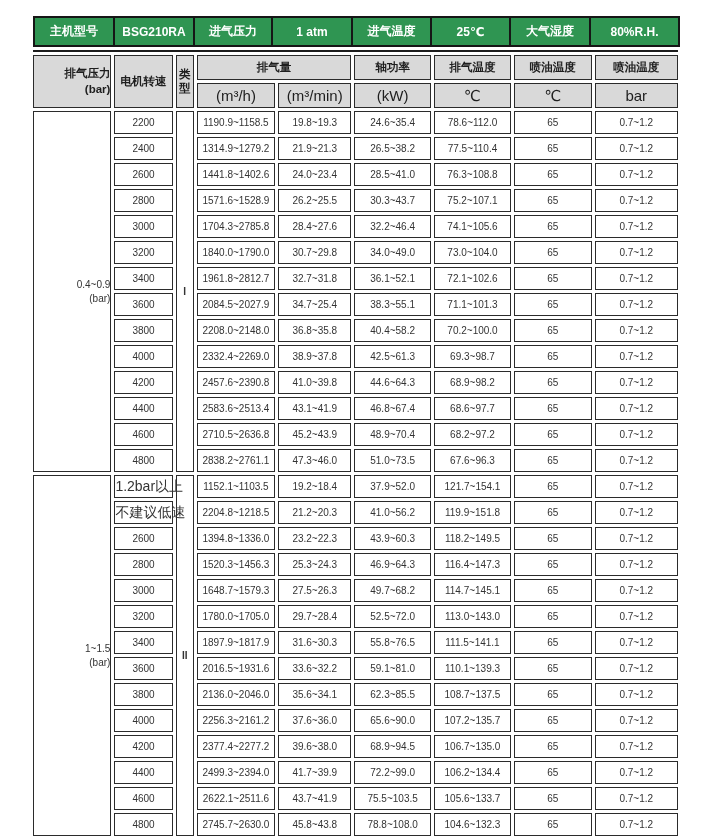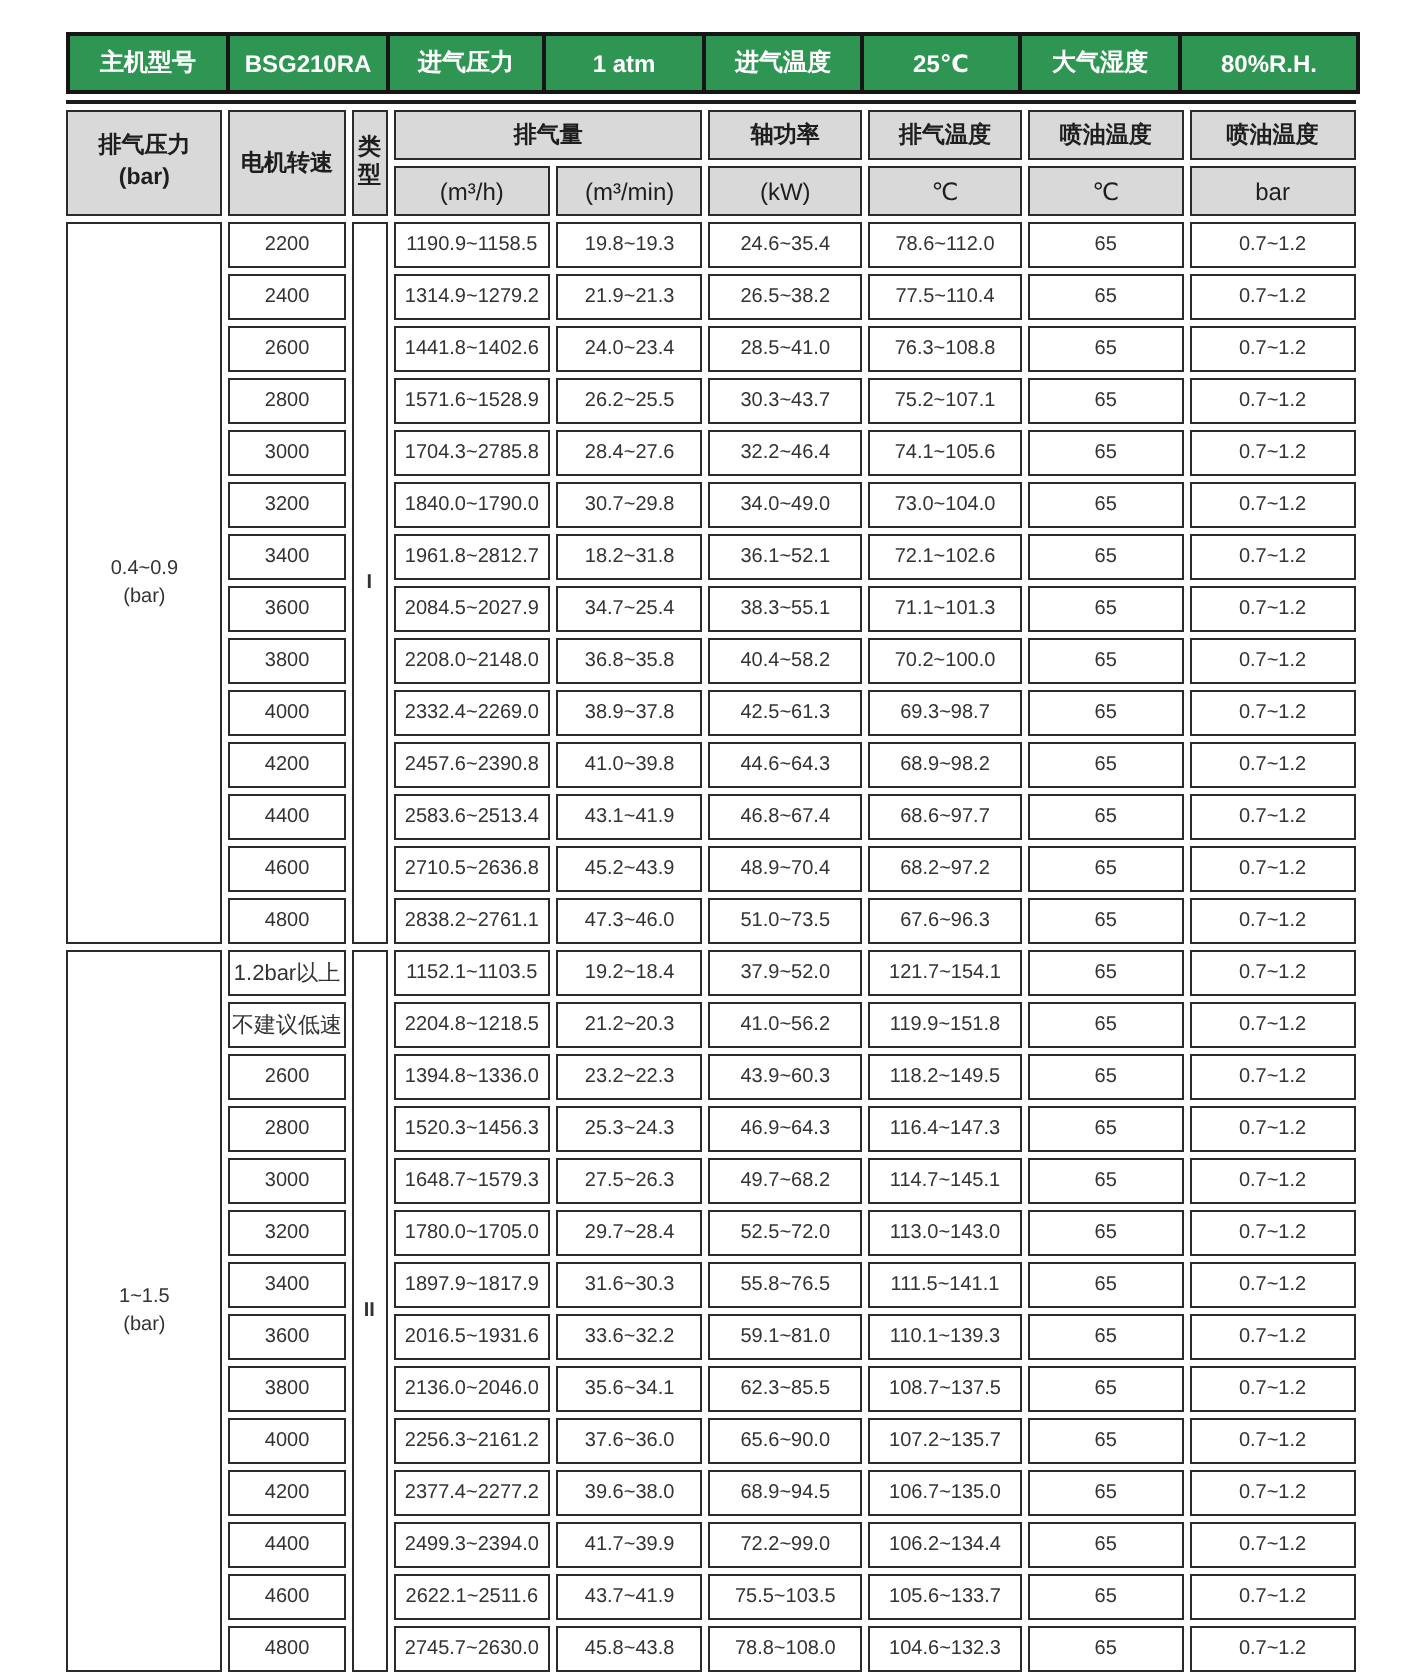--- a/index.html
+++ b/index.html
@@ -19,28 +19,28 @@
     width:651px;margin-left:-3px;table-layout:fixed;
     border-collapse:separate;border-spacing:3px;
   }
   table.main th, table.main td{
     border:1.5px solid #2b2b2b;background:#ffffff;box-sizing:border-box;
     text-align:center;vertical-align:middle;padding:0;white-space:nowrap;
   }
   table.main thead th{
     background:#d9d9d9;color:#1e1e1e;font-size:11.5px;font-weight:bold;height:25px;
   }
-  table.main thead th.unit{font-weight:normal;font-size:12px;}
+  table.main thead th.unit{font-weight:normal;font-size:15px;}
   table.main tbody td{height:23px;font-size:10px;color:#333333;}
   td.speed{font-size:10.5px;}
-  td.speed.cn{font-size:11px;}
+  td.speed.cn{font-size:14px;}
   td.pressure{font-size:10.5px;line-height:1.4;color:#2e2e2e;}
   td.typecol{font-weight:bold;font-size:12px;color:#1e1e1e;}
   th.vert div{line-height:1.15;font-size:11.5px;}
-  .twoline div{line-height:1.35;}
+  .twoline div{line-height:1.35;text-align:right;}
 </style>
 </head>
 <body>
 
 <div class="sheet">
 
   <table class="green">
     <colgroup>
       <col style="width:80px">
         <col style="width:80px">
@@ -161,21 +161,21 @@
           <td>1840.0~1790.0</td>
           <td>30.7~29.8</td>
           <td>34.0~49.0</td>
           <td>73.0~104.0</td>
           <td>65</td>
           <td>0.7~1.2</td>
         </tr>
         <tr>
           <td class="speed">3400</td>
           <td>1961.8~2812.7</td>
-          <td>18.2~31.8</td>
+          <td>32.7~31.8</td>
           <td>36.1~52.1</td>
           <td>72.1~102.6</td>
           <td>65</td>
           <td>0.7~1.2</td>
         </tr>
         <tr>
           <td class="speed">3600</td>
           <td>2084.5~2027.9</td>
           <td>34.7~25.4</td>
           <td>38.3~55.1</td>

